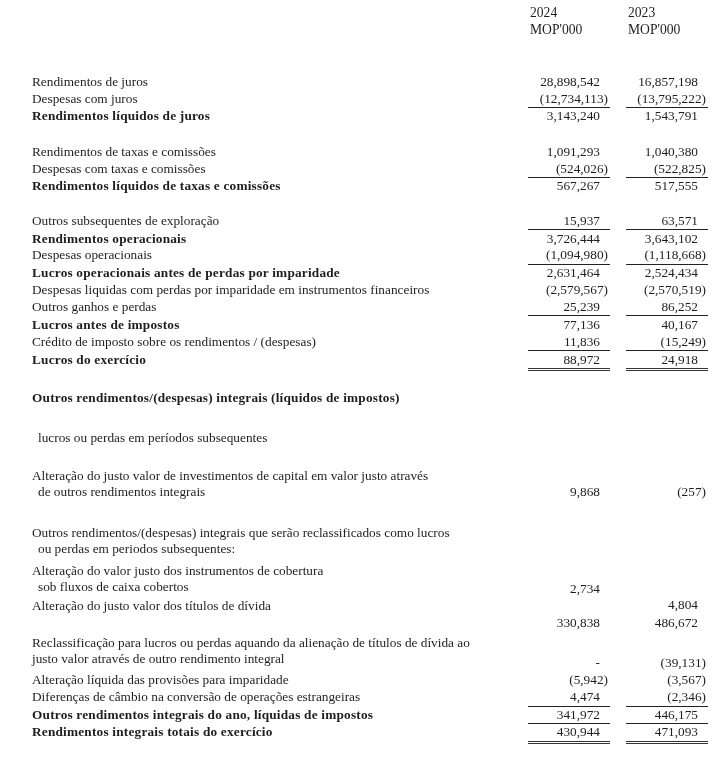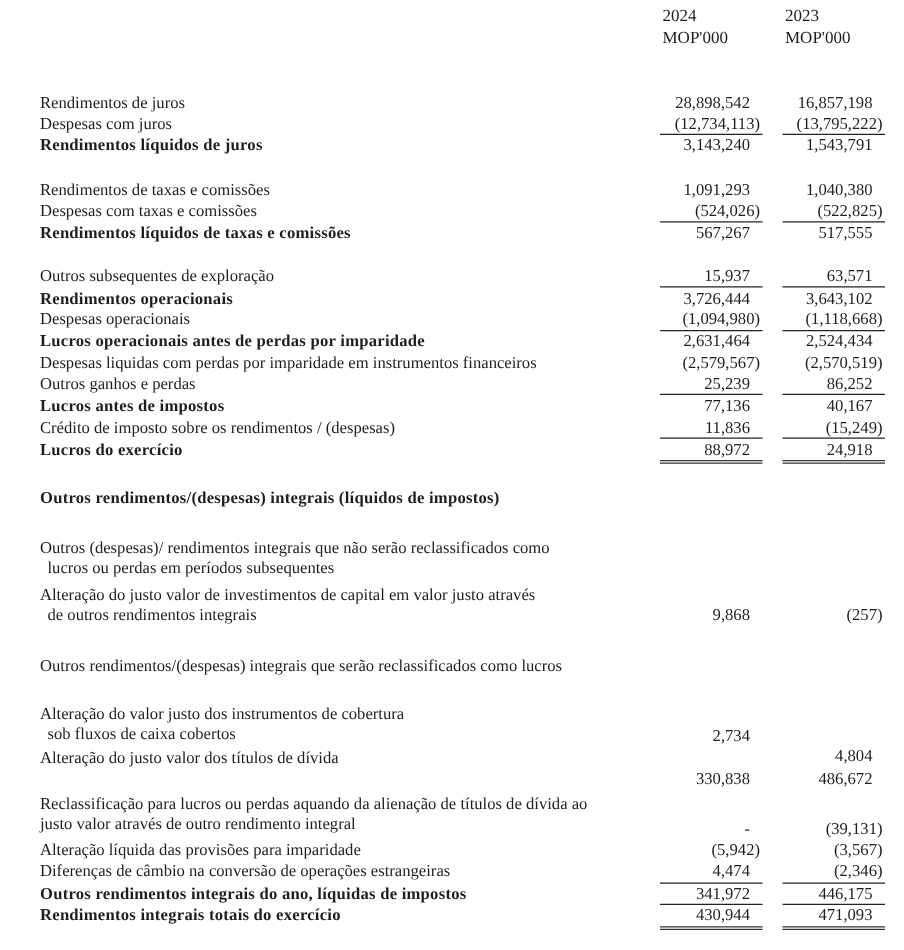--- a/index.html
+++ b/index.html
@@ -130,37 +130,37 @@
 </div>
 <div class="line dbl c1" style="top:368px"></div>
 <div class="line dbl c2" style="top:368px"></div>
 
 <div class="row" style="top:390px">
   <span class="lbl bold">Outros rendimentos/(despesas) integrais (líquidos de impostos)</span>
 </div>
 
 <div class="row" style="top:430px">
   <span class="lbl">
-    <span class="l2 noind">Outros (despesas)/ rendimentos integrais que não serão reclassificados como</span>
     <span class="l2">lucros ou perdas em períodos subsequentes</span>
   </span>
 </div>
 
 <div class="row" style="top:468px">
   <span class="lbl">
     <span class="l2 noind">Alteração do justo valor de investimentos de capital em valor justo através</span>
     <span class="l2">de outros rendimentos integrais</span>
   </span>
   <span class="val c1 pos" style="top:16px"><span class="txt">9,868</span></span>
   <span class="val c2 neg" style="top:16px"><span class="txt">(257)</span></span>
 </div>
 
 <div class="row" style="top:525px">
   <span class="lbl">
     <span class="l2 noind">Outros rendimentos/(despesas) integrais que serão reclassificados como lucros</span>
+    <span class="l2">ou perdas em periodos subsequentes:</span>
   </span>
 </div>
 
 <div class="row" style="top:563px">
   <span class="lbl">
     <span class="l2 noind">Alteração do valor justo dos instrumentos de cobertura</span>
     <span class="l2">sob fluxos de caixa cobertos</span>
   </span>
   <span class="val c1 pos" style="top:18px"><span class="txt">2,734</span></span>
   <span class="val c2 pos" style="top:34px"><span class="txt">4,804</span></span>

